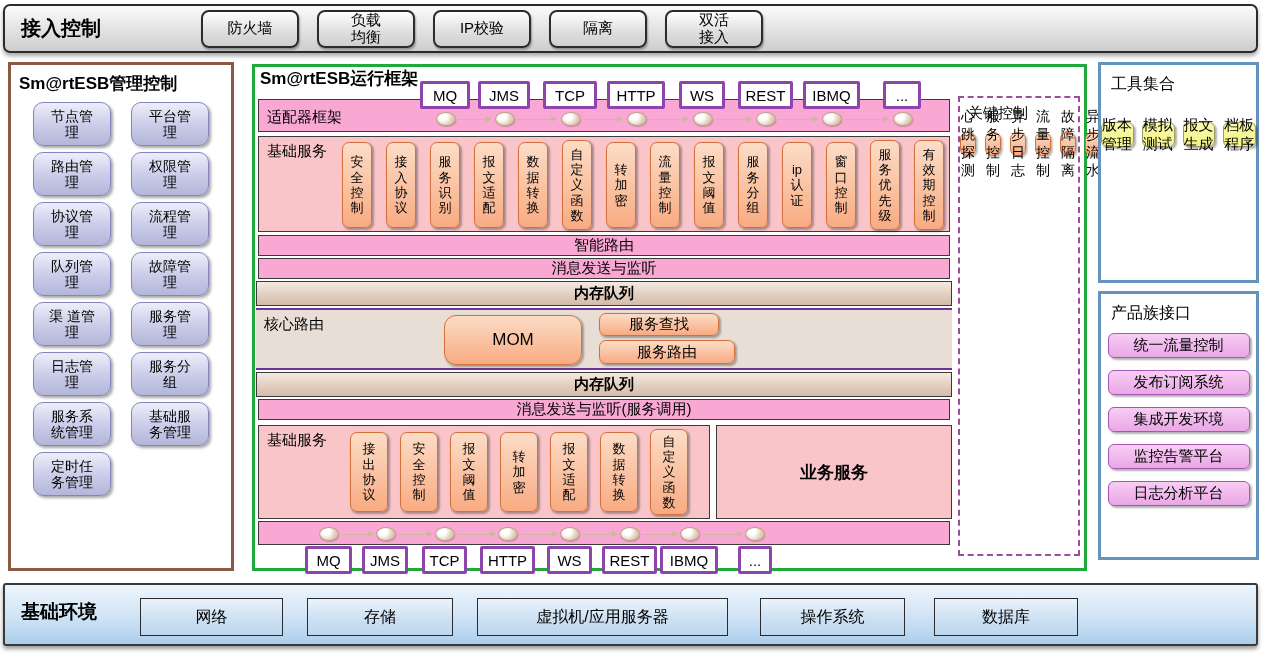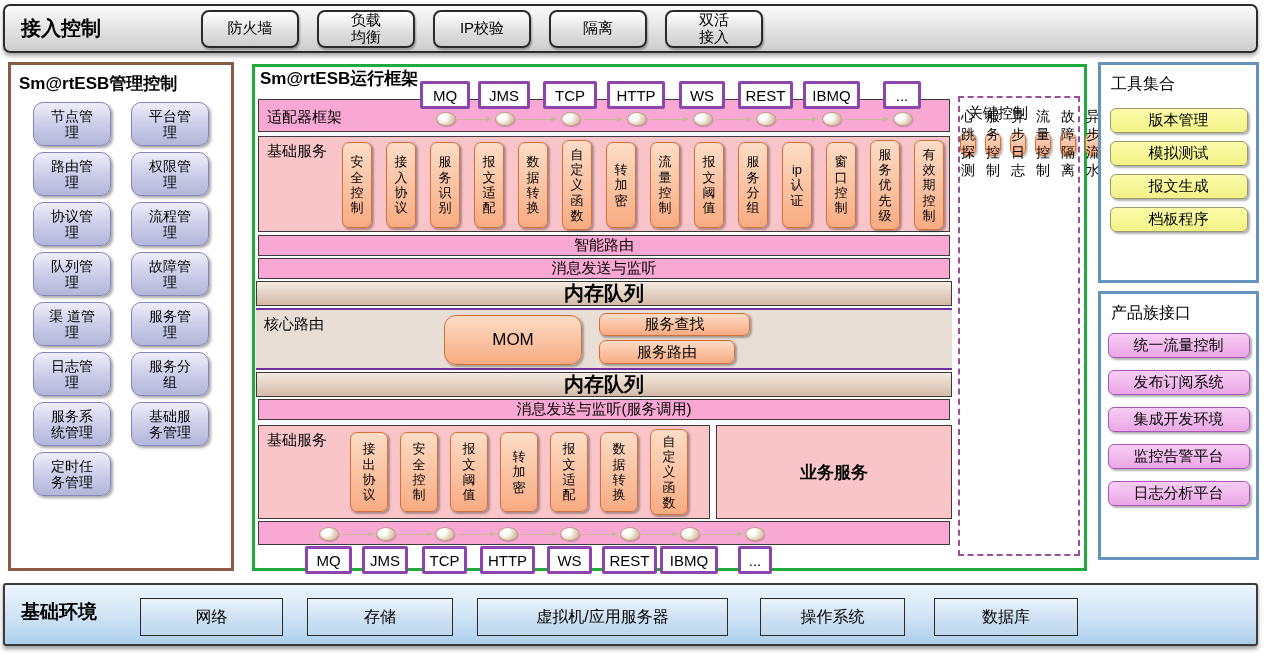--- a/index.html
+++ b/index.html
@@ -27,21 +27,21 @@
 
   
   .runtime { left:252px; top:64px; width:835px; height:507px; background:#fff; border:3px solid #1faa3c; }
   .runtime-title { position:absolute; left:5px; top:0px; font-size:17px; font-weight:bold; }
   .proto { position:absolute; height:28px; background:#fff; border:3px solid #8e44ad; border-radius:2px;
            display:flex; align-items:center; justify-content:center; font-size:15px; z-index:6; }
   .pinkbar { position:absolute; background:#f9a8d4; border:1px solid #3a3a3a; }
   .barlabel { position:absolute; left:8px; bottom:4px; font-size:15px; }
   .centerlabel { width:100%; height:100%; display:flex; align-items:center; justify-content:center; font-size:15px; }
   .tanbar { position:absolute; background:linear-gradient(#f4eae1,#e2cfc0 55%,#d4bba8); border:1px solid #3a3a3a;
-            display:flex; align-items:center; justify-content:center; font-size:20px; font-weight:bold; }
+            display:flex; align-items:center; justify-content:center; font-size:15px; font-weight:bold; }
   .svcbox { position:absolute; background:#f9c5c9; border:1.5px solid #3a3a3a; }
   .svclabel { position:absolute; left:8px; top:5px; font-size:15px; }
   .vitem { position:absolute; width:30px; border:1.5px solid #d4703a; border-radius:7px;
            background:linear-gradient(#fcdcc6,#f9b globalThis96); background:linear-gradient(#fcdcc6,#f8ab82);
            box-shadow:1.5px 1.5px 2px rgba(0,0,0,0.3); display:flex; align-items:center; justify-content:center; }
   .vitem span { display:block; width:15px; text-align:center; word-break:break-all; font-size:13px; line-height:1.18; }
   .corebox { position:absolute; background:#e9ded6; border-top:2px solid #7030a0; border-bottom:2px solid #7030a0; }
   .orangebtn { position:absolute; border:1.5px solid #d4703a; border-radius:7px;
                background:linear-gradient(#fcdcc6,#f8ab82); box-shadow:1.5px 1.5px 2px rgba(0,0,0,0.3);
                display:flex; align-items:center; justify-content:center; font-size:15px; }
@@ -60,21 +60,21 @@
   .keyctl-items { display:flex; align-items:center; gap:9px; margin-top:9px; }
   .keyctl-item { width:102px; height:24px; border:1.5px solid #d4703a; border-radius:7px;
                  background:linear-gradient(#fcdcc6,#f8ab82); box-shadow:1.5px 1.5px 2px rgba(0,0,0,0.3);
                  display:flex; align-items:center; justify-content:center; font-size:14px; }
 
   
   .rightpanel { left:1098px; width:161px; background:#fff; border:3px solid #6593be; }
   .tools { top:62px; height:221px; }
   .prodfam { top:291px; height:269px; }
   .rightpanel-title { font-size:16px; margin:9px 0 0 10px; }
-  .tool-items { display:flex; flex-direction:column; align-items:center; gap:8px; margin-top:13px; }
+  .tool-items { display:flex; flex-direction:row; align-items:center; gap:8px; margin-top:27px; }
   .tool-item { width:138px; height:25px; border:1px solid #9a9a6e; border-radius:6px;
                background:linear-gradient(#fbfbaa,#f2f287); box-shadow:2px 2px 2px rgba(0,0,0,0.3);
                display:flex; align-items:center; justify-content:center; font-size:15px; }
   .prod-items { display:flex; flex-direction:column; align-items:center; gap:12px; margin-top:9px; }
   .prod-item { width:142px; height:25px; border:1px solid #a855b8; border-radius:6px;
                background:linear-gradient(#f8cdf4,#eaa7e5); box-shadow:2px 2px 2px rgba(0,0,0,0.3);
                display:flex; align-items:center; justify-content:center; font-size:15px; }
 
   
   .envbar { left:3px; top:583px; width:1255px; height:63px; border:2px solid #3a3a3a; border-radius:3px;
@@ -232,21 +232,21 @@
       <div class="centerlabel">智能路由</div>
     </div>
     <div class="pinkbar" style="left:3px;top:191px;width:692px;height:21px;">
       <div class="centerlabel">消息发送与监听</div>
     </div>
     <div class="tanbar" style="left:1px;top:214px;width:696px;height:25px;">内存队列</div>
 
     <div class="corebox" style="left:1px;top:241px;width:696px;height:62px;">
       <div class="svclabel">核心路由</div>
       <div class="orangebtn" style="left:188px;top:5px;width:138px;height:50px;border-radius:12px;font-size:17px;">MOM</div>
-      <div class="orangebtn" style="left:343px;top:3px;width:151px;height:23px;">服务查找</div>
+      <div class="orangebtn" style="left:343px;top:3px;width:120px;height:23px;">服务查找</div>
       <div class="orangebtn" style="left:343px;top:30px;width:136px;height:24px;">服务路由</div>
     </div>
 
     <div class="tanbar" style="left:1px;top:305px;width:696px;height:25px;">内存队列</div>
     <div class="pinkbar" style="left:3px;top:332px;width:692px;height:21px;">
       <div class="centerlabel">消息发送与监听(服务调用)</div>
     </div>
 
     <div class="svcbox" style="left:3px;top:358px;width:452px;height:94px;">
       <div class="svclabel">基础服务</div>

